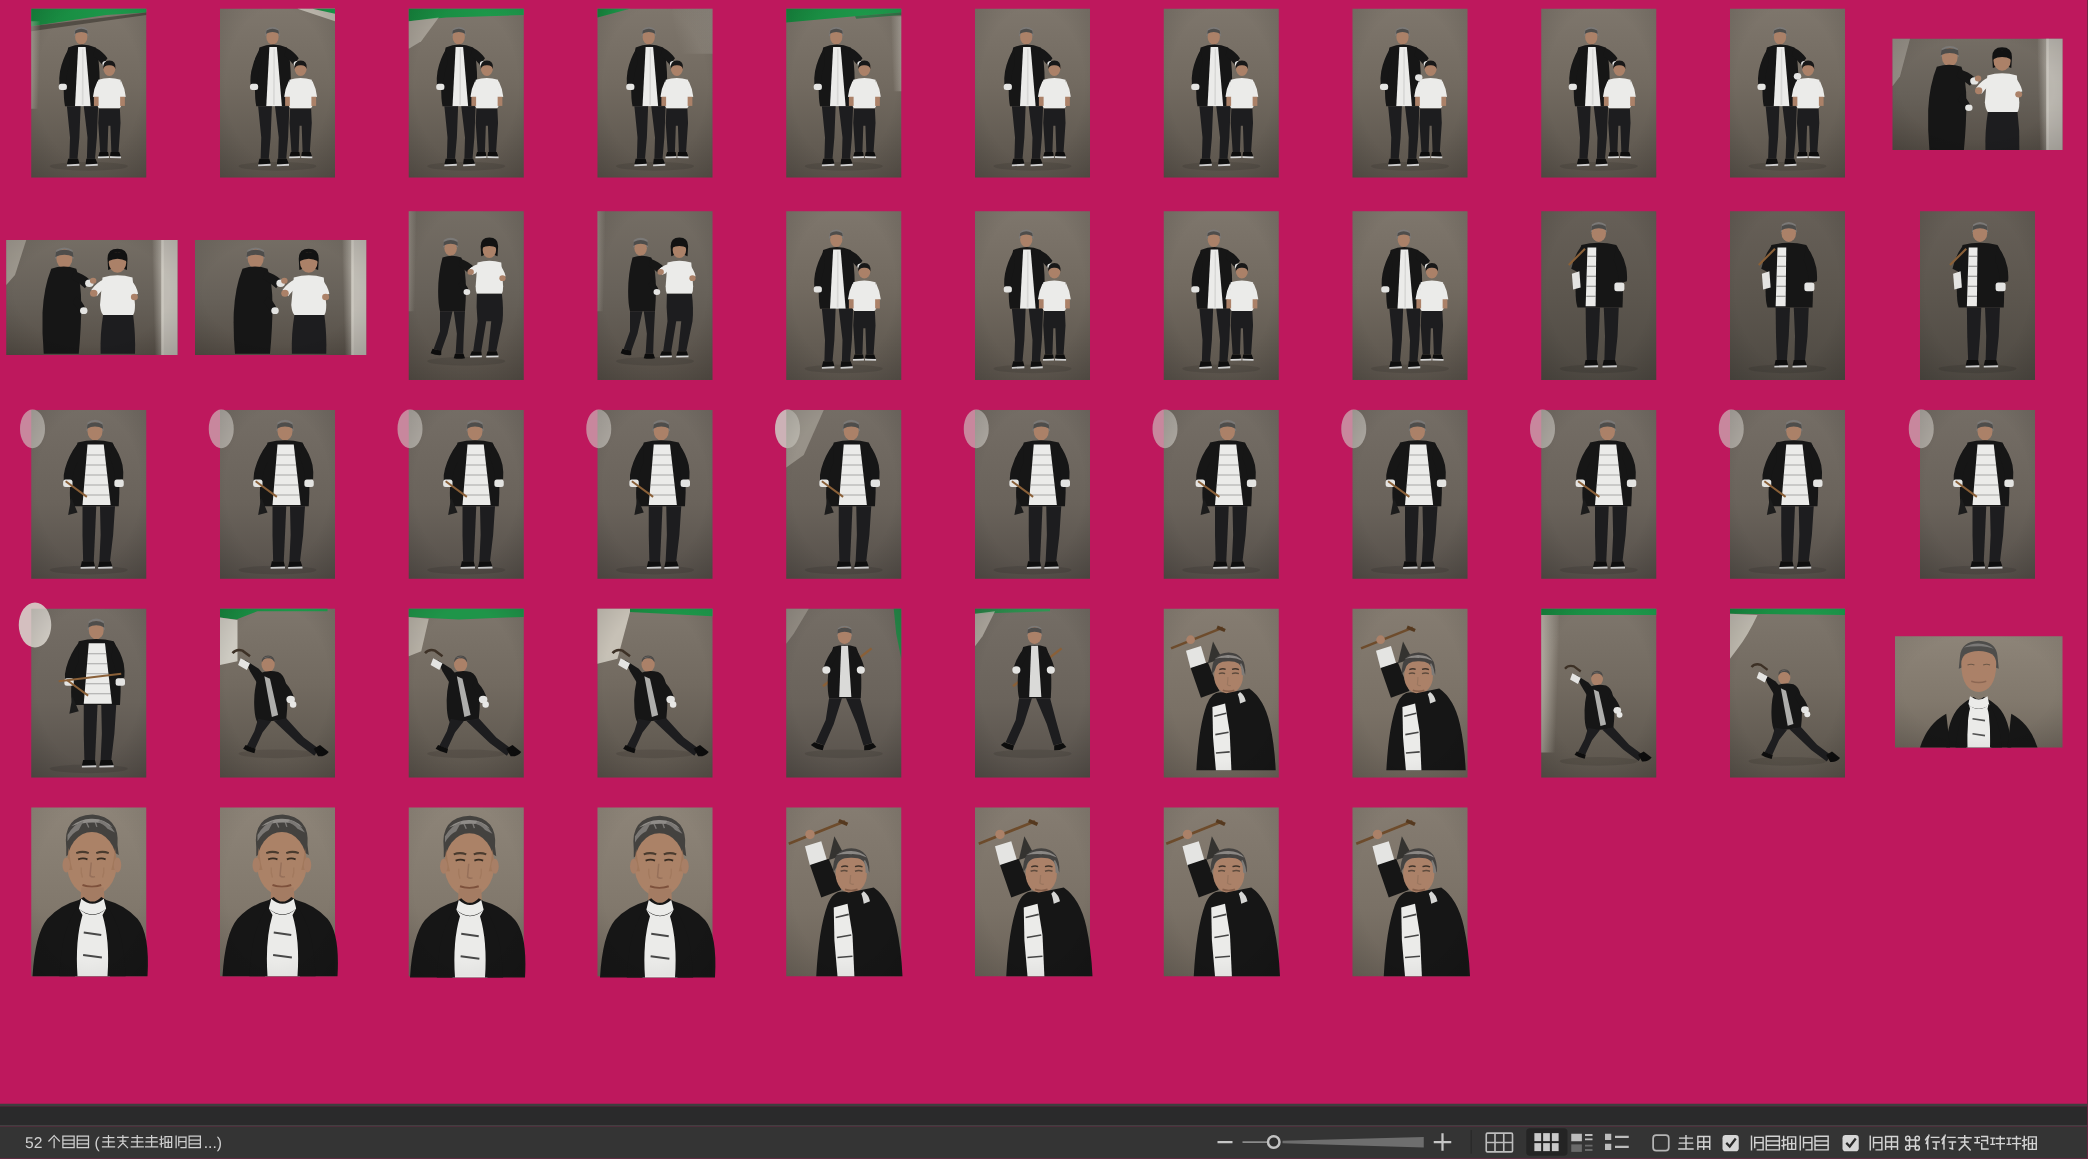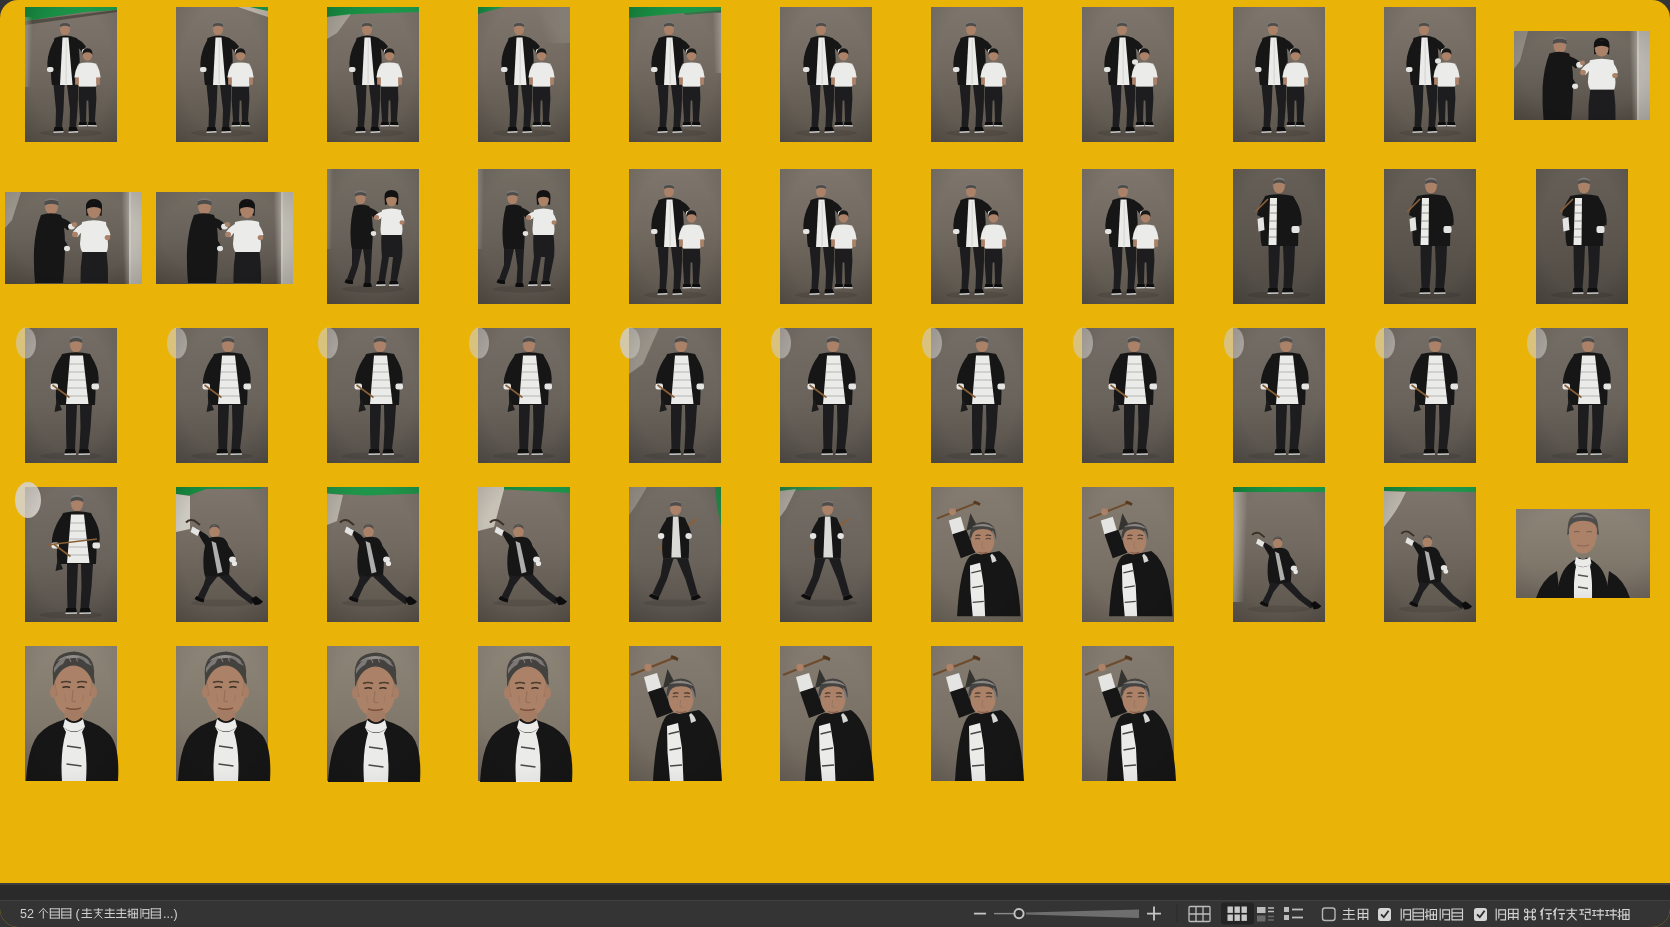--- a/index.html
+++ b/index.html
@@ -1,12 +1,12 @@
 <!DOCTYPE html>
-<html><head><meta charset="utf-8"><style>html,body{margin:0;padding:0;background:#333435;}*{box-sizing:border-box;}.page{position:relative;width:1670px;height:927px;background:#eab308;overflow:hidden;font-family:"Liberation Sans",sans-serif;border-radius:18px;}</style></head><body>
+<html><head><meta charset="utf-8"><style>html,body{margin:0;padding:0;background:#333435;}*{box-sizing:border-box;}.page{position:relative;width:1670px;height:927px;background:#be185d;overflow:hidden;font-family:"Liberation Sans",sans-serif;}</style></head><body>
 <div class="page">
     <svg width="1670" height="900" viewBox="0 0 1670 900" style="position:absolute;left:0;top:0;filter:blur(0.35px)" xmlns="http://www.w3.org/2000/svg">
       <defs>
         <linearGradient id="bgA" x1="0" y1="0" x2="0" y2="1">
           <stop offset="0" stop-color="#7e766c"></stop>
           <stop offset="0.45" stop-color="#726a60"></stop>
           <stop offset="0.8" stop-color="#635c53"></stop>
           <stop offset="1" stop-color="#5b544c"></stop>
         </linearGradient>
         <linearGradient id="bgB" x1="0" y1="0" x2="0" y2="1">

